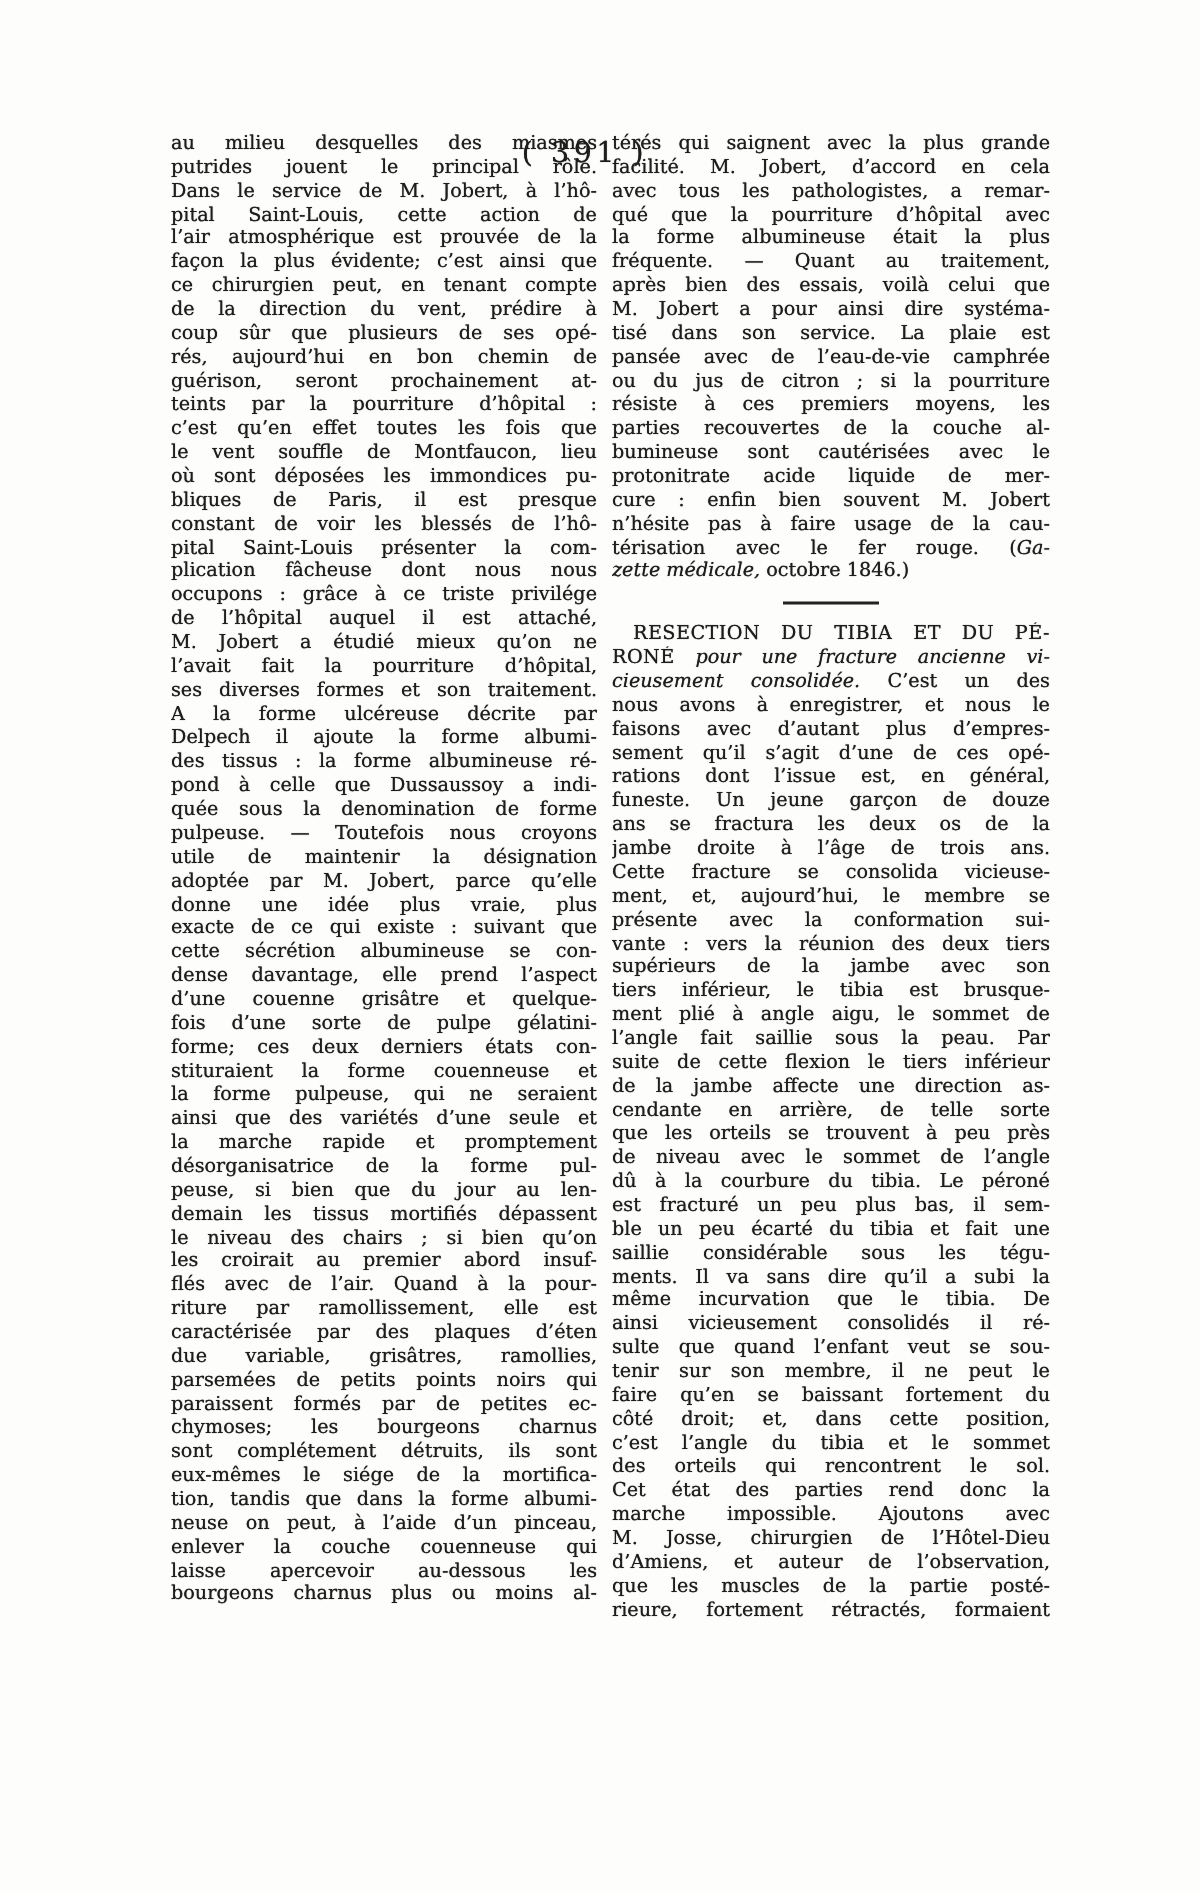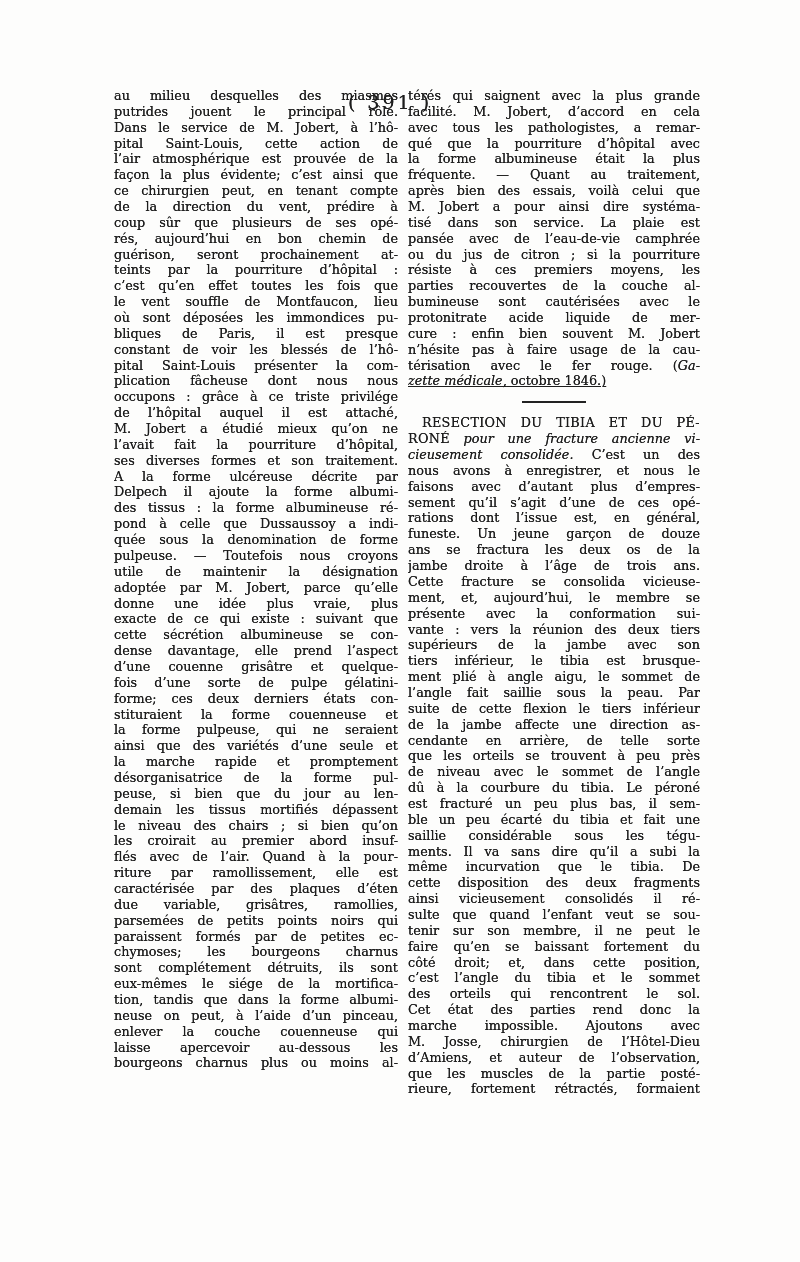--- a/index.html
+++ b/index.html
@@ -33,21 +33,21 @@
   }
   .col-left  { left: 114px; width: 284px; }
   .col-right { left: 408px; width: 292px; }
   .line {
     height: 15.86px;
     overflow: hidden;
     text-align: justify;
     text-align-last: justify;
     white-space: normal;
   }
-  .line.left { text-align: right; text-align-last: left; text-decoration: underline; }
+  .line.left { text-align: right; text-align-last: left; }
   .line.indent { text-indent: 14px; }
   .line .b  { font-weight: normal; letter-spacing: 0.3px; }
   .line .i  { font-style: italic; }
   .divider-slot {
     height: 26px;
     position: relative;
   }
   .divider-slot .rule {
     position: absolute;
     top: 12px;
@@ -171,21 +171,20 @@
       <div class="line">de la jambe affecte une direction as-</div>
       <div class="line">cendante en arrière, de telle sorte</div>
       <div class="line">que les orteils se trouvent à peu près</div>
       <div class="line">de niveau avec le sommet de l’angle</div>
       <div class="line">dû à la courbure du tibia. Le péroné</div>
       <div class="line">est fracturé un peu plus bas, il sem-</div>
       <div class="line">ble un peu écarté du tibia et fait une</div>
       <div class="line">saillie considérable sous les tégu-</div>
       <div class="line">ments. Il va sans dire qu’il a subi la</div>
       <div class="line">même incurvation que le tibia. De</div>
-      <div class="line">cette disposition des deux fragments</div>
       <div class="line">ainsi vicieusement consolidés il ré-</div>
       <div class="line">sulte que quand l’enfant veut se sou-</div>
       <div class="line">tenir sur son membre, il ne peut le</div>
       <div class="line">faire qu’en se baissant fortement du</div>
       <div class="line">côté droit; et, dans cette position,</div>
       <div class="line">c’est l’angle du tibia et le sommet</div>
       <div class="line">des orteils qui rencontrent le sol.</div>
       <div class="line">Cet état des parties rend donc la</div>
       <div class="line">marche impossible. Ajoutons avec</div>
       <div class="line">M. Josse, chirurgien de l’Hôtel-Dieu</div>

